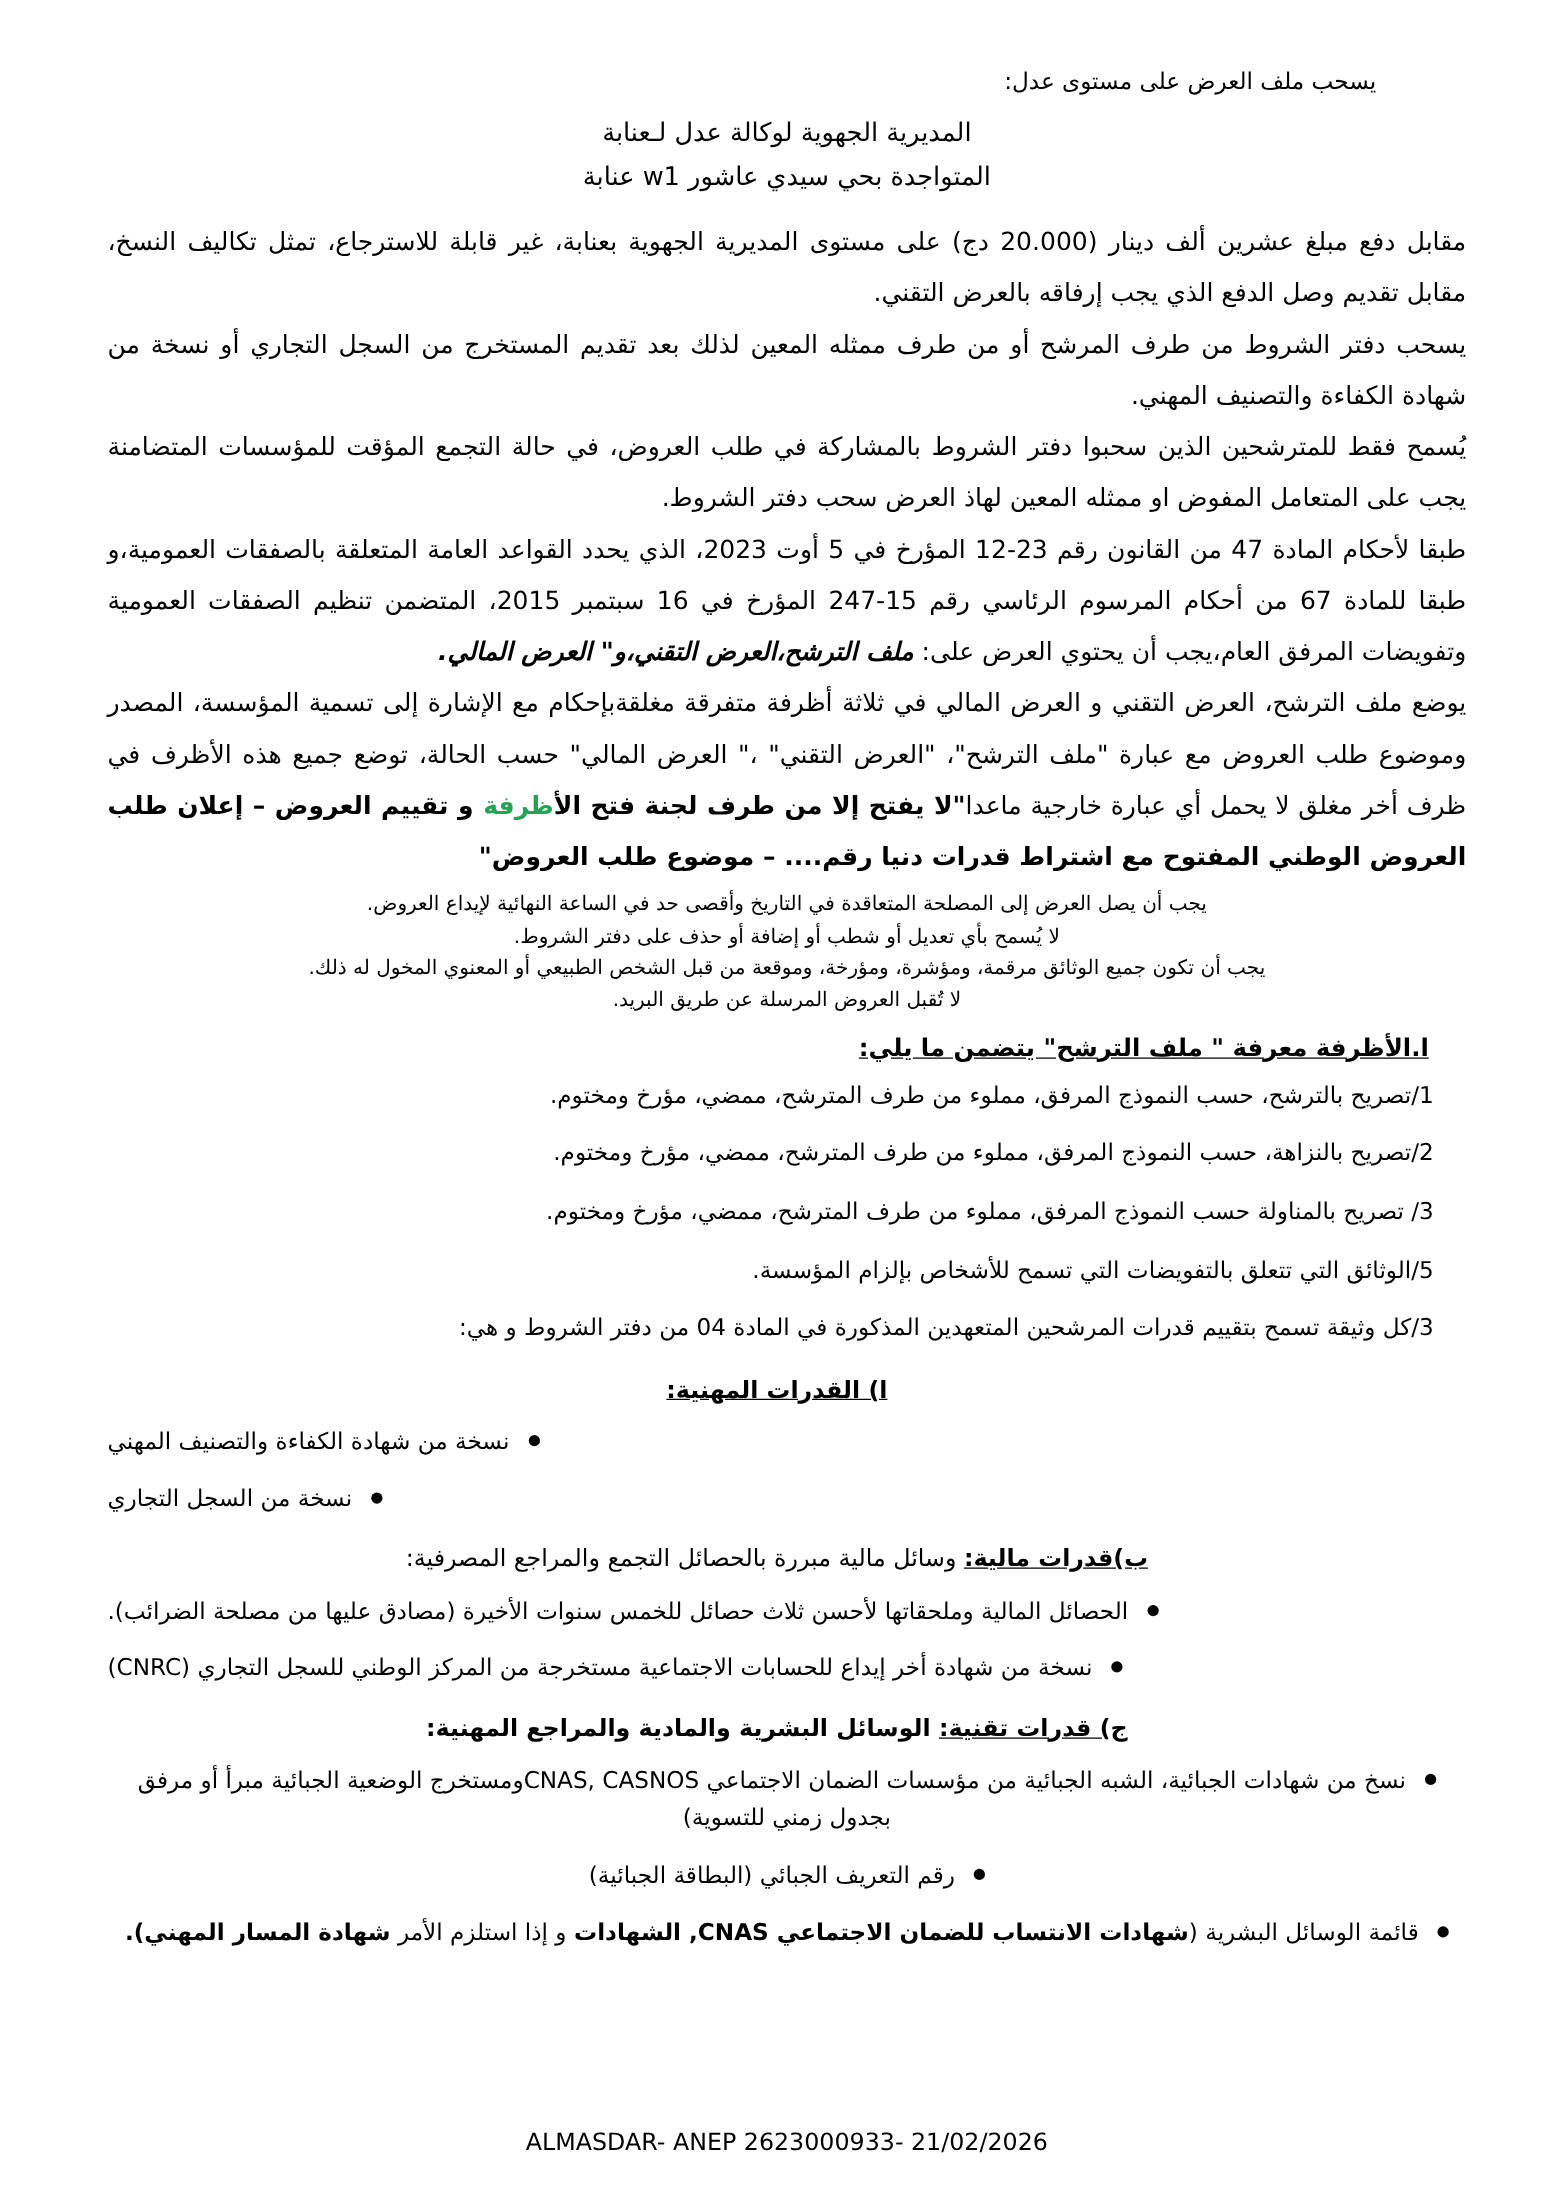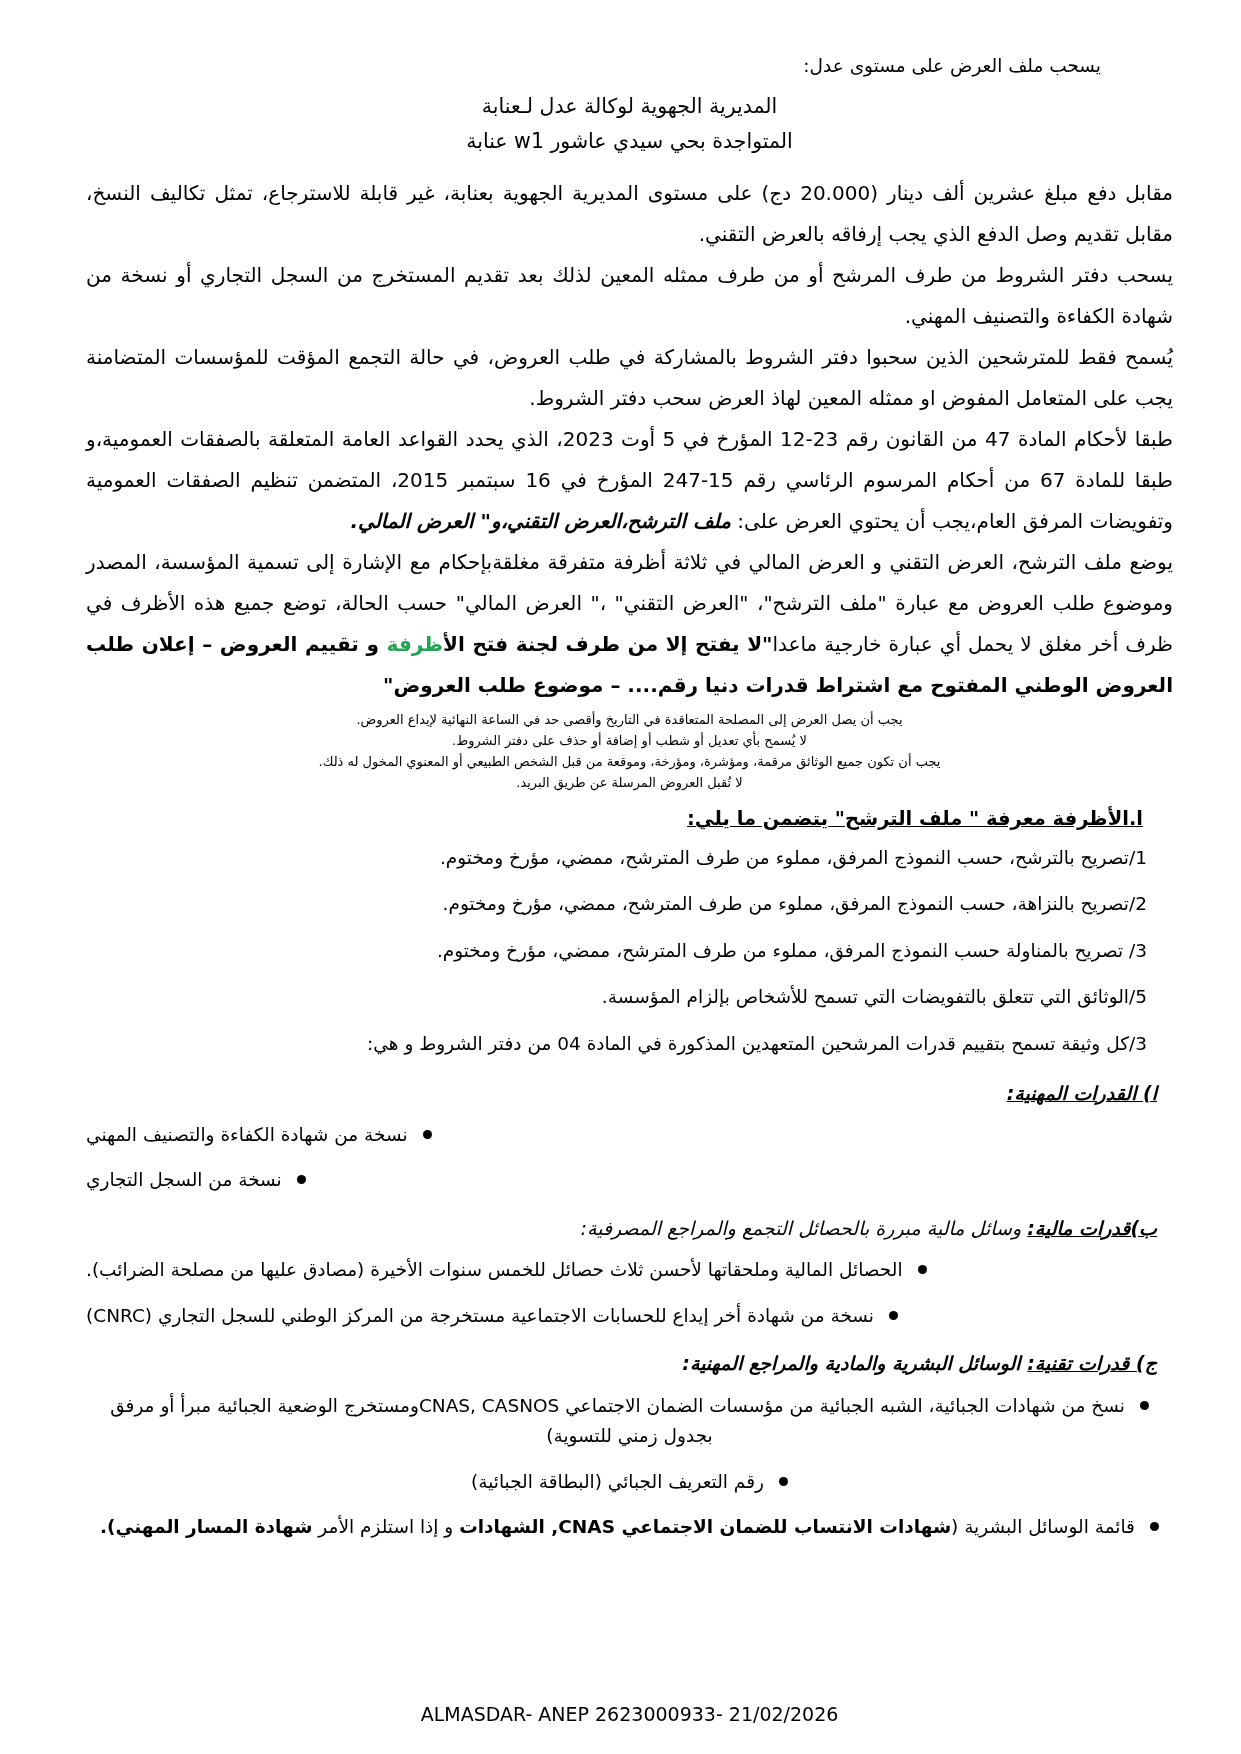--- a/index.html
+++ b/index.html
@@ -15,29 +15,29 @@
     display:flex; flex-direction:column;
     direction:rtl;
   }
   .intro-line { font-size:18.5px; line-height:1.5; margin-left:64px; text-align:right; margin-right:72px; margin-bottom:12px; }
   .org-line { text-align:center; font-weight:normal; font-size:20.5px; line-height:1.45; }
   .org-line.second { margin-top:6px; }
   .para { font-size:20px; line-height:2.05; text-align:justify; }
   .para.first { margin-top:16px; }
   .bold { font-weight:bold; }
   .bold-italic { font-weight:bold; font-style:italic; }
-  .rules-block { text-align:center; font-size:13px; line-height:1.6; margin-top:4px; }
+  .rules-block { text-align:center; font-size:16px; line-height:1.6; margin-top:4px; }
   .rules-block p { margin:0; }
   .section-heading {
     font-size:19.5px; font-weight:bold; text-decoration:underline;
     text-align:right; padding-left:0; margin:10px 30px 8px 0; line-height:1.6;
   }
   .numbered-list { list-style:none; padding-right:26px; }
   .numbered-list li { font-size:18.5px; line-height:1.6; margin-bottom:17px; text-align:right; }
-  .sub-heading { font-size:19px; font-weight:bold; margin:2px 16px 12px 0; line-height:1.6; text-align:right;font-style:italic; }
+  .sub-heading { font-size:19px; font-weight:bold; margin:2px 16px 12px 0; line-height:1.6; text-align:center; }
   .sub-heading .underlined { text-decoration:underline; }
   .sub-heading .rest { font-weight:normal; }
   .sub-heading.all-bold .rest { font-weight:bold; }
   .bullet-list { list-style:none; padding-right:84px; }
   .bullet-list li { font-size:18.5px; line-height:1.65; margin-bottom:15px; text-align:left; }
   .bullet-list.centered { padding-right:0; }
   .bullet-list.centered li { text-align:center; }
   .dot {
     display:inline-block; width:9px; height:9px; background:#000;
     border-radius:50%; margin-left:15px; vertical-align:2px;

